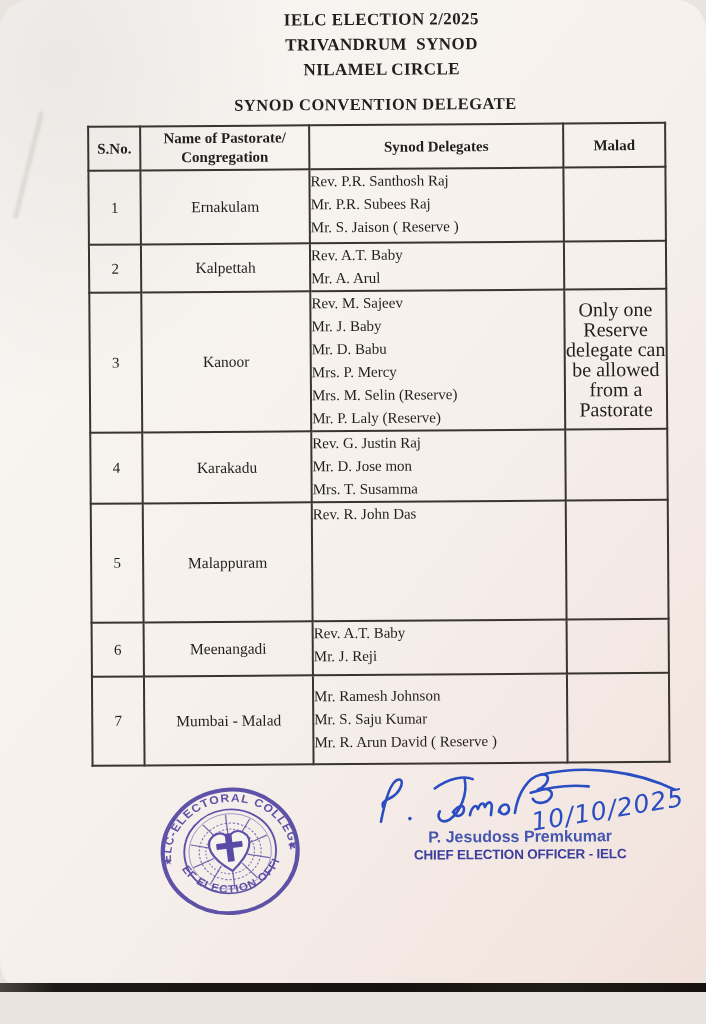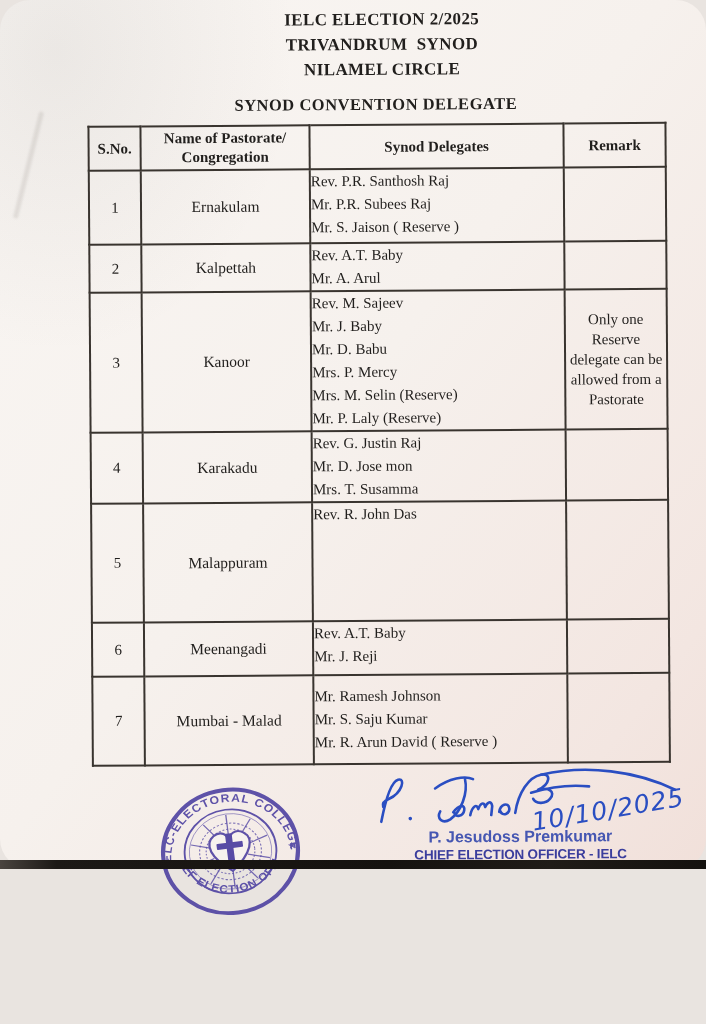--- a/index.html
+++ b/index.html
@@ -1,18 +1,18 @@
 <!DOCTYPE html>
 <html><head>
 <meta charset="utf-8">
 <style>
   html,body{margin:0;padding:0;}
   body{width:706px;height:1024px;overflow:hidden;background:#e9e4e0;}
   .page{
-    position:relative;width:706px;height:869px;
+    position:relative;width:706px;height:992px;
     background:
       radial-gradient(ellipse at 8% 6%, rgba(120,115,110,0.10), rgba(0,0,0,0) 26%),
       linear-gradient(128deg,#f9f6f3 0%,#f6f1ed 48%,#f3e6e1 86%,#f1e0da 100%);
     font-family:"Liberation Serif","DejaVu Serif",serif;
     color:#211f1d;
     border-radius:30px;
   }
   .tilt{position:absolute;inset:0;transform:rotate(-0.4deg);transform-origin:50% 40%;}
   .doc-header{position:absolute;top:7px;left:89px;width:590px;text-align:center;}
   .doc-header .hline{font-weight:bold;font-size:17px;line-height:25px;letter-spacing:.4px;white-space:pre-wrap;}
@@ -23,21 +23,21 @@
     border-collapse:collapse;table-layout:fixed;font-size:15px;
   }
   table.delegates th, table.delegates td{border:2px solid #39342f;padding:0;}
   table.delegates th{font-size:15px;font-weight:bold;text-align:center;vertical-align:middle;
     white-space:pre-line;line-height:19px;padding:2px 2px;}
   col.c-sno{width:52px;} col.c-name{width:169px;} col.c-del{width:254px;} col.c-rem{width:102px;}
   td.sno{text-align:center;vertical-align:middle;font-size:15px;}
   td.pastorate{text-align:center;vertical-align:middle;font-size:15.5px;}
   td.delegates-cell{vertical-align:top;padding:3px 4px 3px 9px;line-height:23px;}
   td.delegates-cell.vmid{vertical-align:middle;}
-  td.remark-cell{vertical-align:middle;text-align:center;font-size:15px;line-height:20px;padding:2px 4px;}
+  td.remark-cell{vertical-align:middle;text-align:center;font-size:20px;line-height:20px;padding:2px 4px;}
   .reserve{font-weight:normal;}
   
   .sig-svg{position:absolute;left:362px;top:766px;width:330px;height:78px;}
   .sig-print{position:absolute;left:378px;top:829px;width:278px;text-align:center;
     font-family:"Liberation Sans","DejaVu Sans",sans-serif;}
   .sig-name{font-size:16px;font-weight:600;color:#4657b2;line-height:18px;}
   .sig-title{font-size:13.5px;font-weight:bold;color:#3b3e9d;letter-spacing:-0.2px;line-height:18px;}
   
   .seal{position:absolute;left:152px;top:782px;width:150px;height:137px;opacity:.88;
     transform:rotate(-7deg);}
@@ -68,21 +68,21 @@
           <col class="c-name">
           <col class="c-del">
           <col class="c-rem">
       </colgroup>
       <thead>
         <tr style="height:41px;">
           <th>S.No.</th>
           <th>Name of Pastorate/
 Congregation</th>
           <th>Synod Delegates</th>
-          <th>Remark</th>
+          <th>Malad</th>
         </tr>
       </thead>
       <tbody>
           <tr style="height: 74px;">
             <td class="sno">1</td>
             <td class="pastorate">Ernakulam</td>
             <td class="delegates-cell">
               <div>Rev. P.R. Santhosh Raj</div>
               <div>Mr. P.R. Subees Raj</div>
               <div>Mr. S. Jaison <span class="reserve">( Reserve )</span></div>

